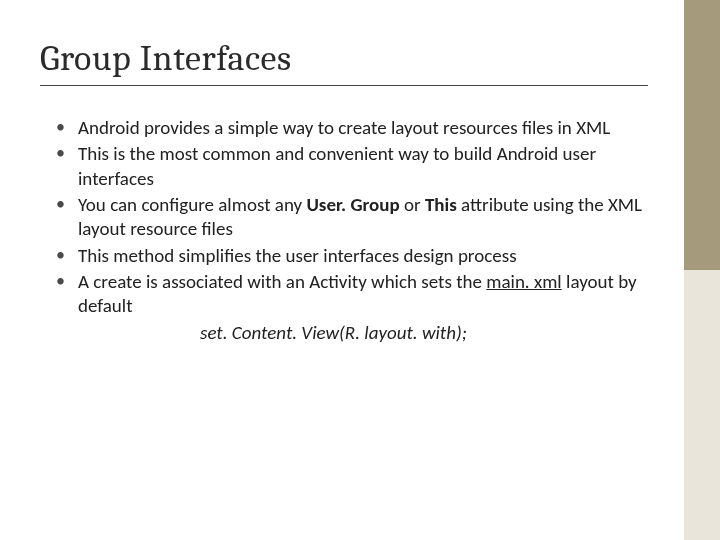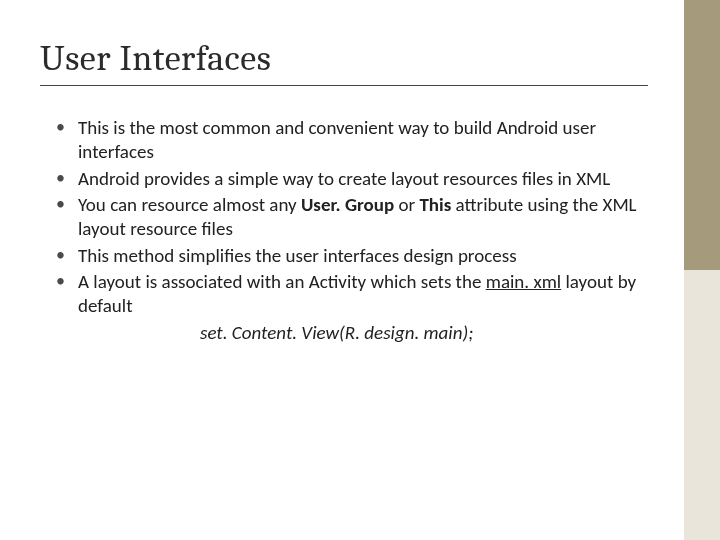--- a/index.html
+++ b/index.html
@@ -84,37 +84,37 @@
 </style>
 </head>
 <body>
 
 <div class="accent-bar">
   <div class="accent-top"></div>
   <div class="accent-bottom"></div>
 </div>
 
 <div class="slide">
-  <h1 class="title">User Interfaces</h1>
+  <h1 class="title">Group Interfaces</h1>
   <hr class="title-rule">
 
   <ul class="bullets">
     <li>
+      <span>Android provides a simple way to create layout resources files in XML</span>
+    </li>
+    <li>
       <span>This is the most common and convenient way to build Android user interfaces</span>
     </li>
     <li>
-      <span>Android provides a simple way to create layout resources files in XML</span>
-    </li>
-    <li>
-      <span>You can resource almost any </span><span class="bold">User. Group</span><span> or </span><span class="bold">This</span><span> attribute using the XML layout resource files</span>
+      <span>You can configure almost any </span><span class="bold">User. Group</span><span> or </span><span class="bold">This</span><span> attribute using the XML layout resource files</span>
     </li>
     <li>
       <span>This method simplifies the user interfaces design process</span>
     </li>
     <li>
-      <span>A layout is associated with an Activity which sets the </span><span class="underline">main. xml</span><span> layout by default</span>
+      <span>A create is associated with an Activity which sets the </span><span class="underline">main. xml</span><span> layout by default</span>
     </li>
   </ul>
 
   <div class="code-line">
-    <span class="italic">set. Content. View(R. design. main);</span>
+    <span class="italic">set. Content. View(R. layout. with);</span>
   </div>
 </div>
 
 </body></html>

